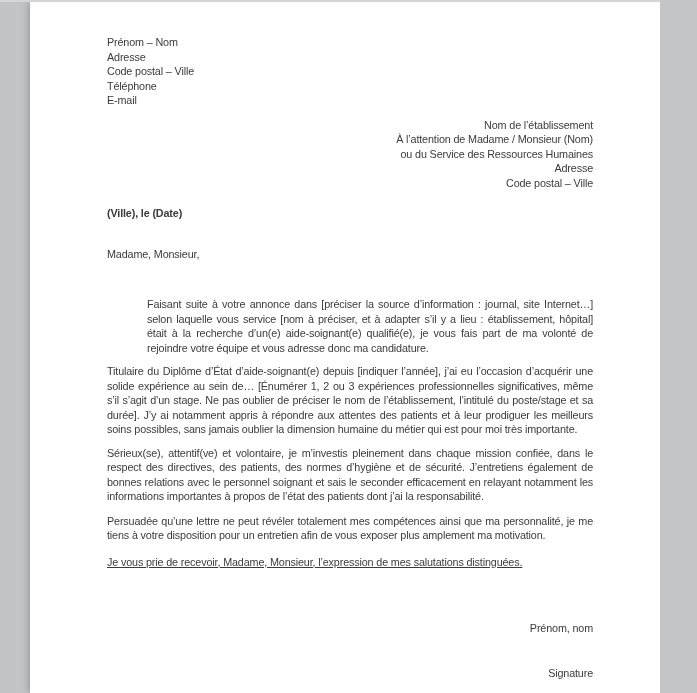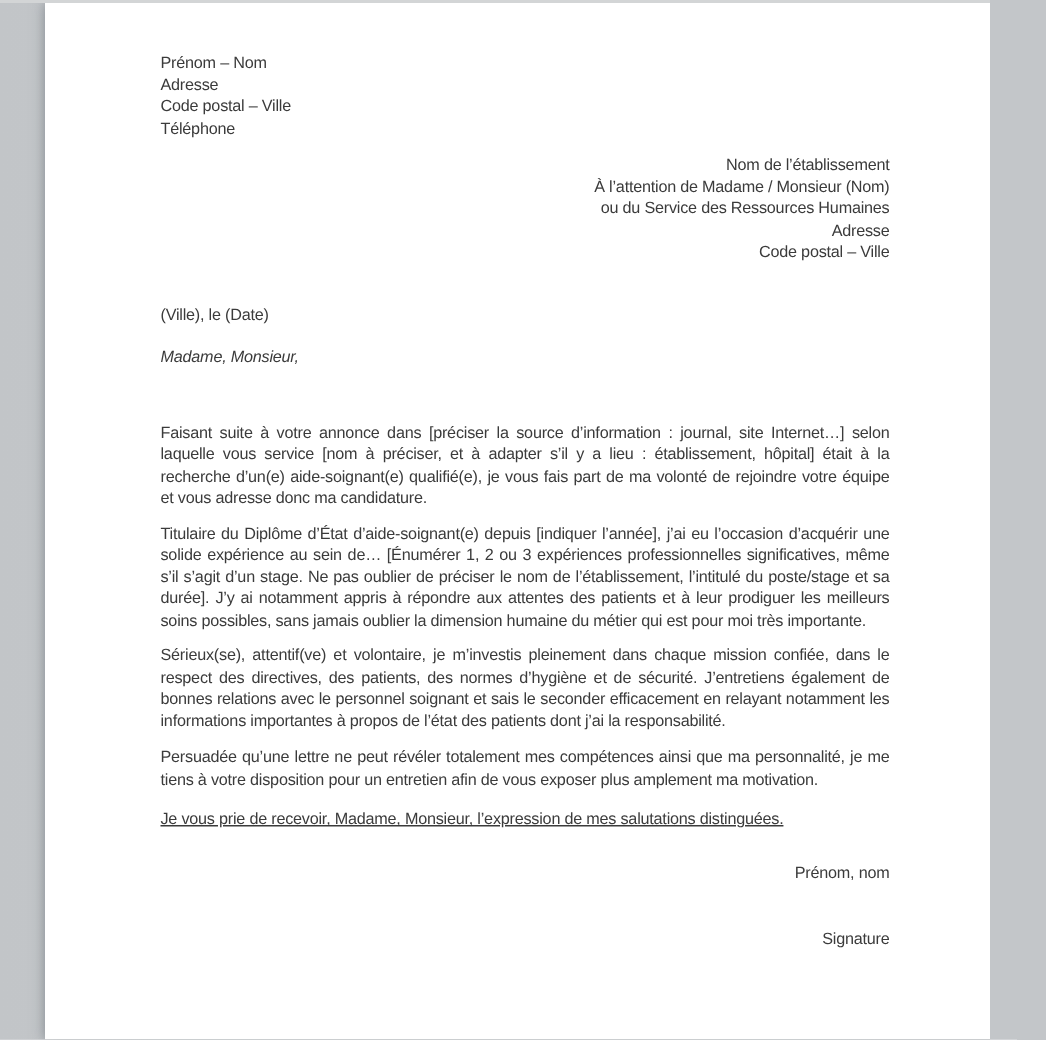--- a/index.html
+++ b/index.html
@@ -42,44 +42,45 @@
     letter-spacing: -0.15px;
   }
   .block { margin: 0; }
   .line { margin: 0; }
   .align-right { text-align: right; }
   .justify { text-align: justify; }
   .pre { white-space: pre-wrap; }
 
   .recipient-block   { margin-top: 10px; }
   .subject-block     { margin-top: 6px; }
-  .date-line         { margin-top: 27px; }
-  .salutation-line   { margin-top: 14px; font-style: italic; }
-  .para-1            { margin-top: 36px; }
+  .date-line         { margin-top: 16px; font-weight: bold; }
+  .salutation-line   { margin-top: 26px; }
+  .para-1            { margin-top: 36px; margin-left: 40px; }
   .para-2            { margin-top: 9px; }
   .para-3            { margin-top: 9px; }
   .para-4            { margin-top: 10px; }
   .closing-line      { margin-top: 12px; text-decoration: underline; }
-  .signoff-name      { margin-top: 21px; }
+  .signoff-name      { margin-top: 52px; }
   .signature-label   { margin-top: 30px; }
 </style>
 </head>
 <body>
 
 <div class="viewport">
   <div class="top-line"></div>
 
   <div class="paper">
     <div class="content">
 
       <div class="block sender-block">
         <p class="line">Prénom – Nom</p>
         <p class="line">Adresse</p>
         <p class="line">Code postal – Ville</p>
         <p class="line">Téléphone</p>
+        <p class="line">E-mail</p>
       </div>
 
       <div class="block recipient-block align-right">
         <p class="line">Nom de l’établissement</p>
         <p class="line">À l’attention de Madame / Monsieur (Nom)</p>
         <p class="line">ou du Service des Ressources Humaines</p>
         <p class="line">Adresse</p>
         <p class="line">Code postal – Ville</p>
       </div>
 

